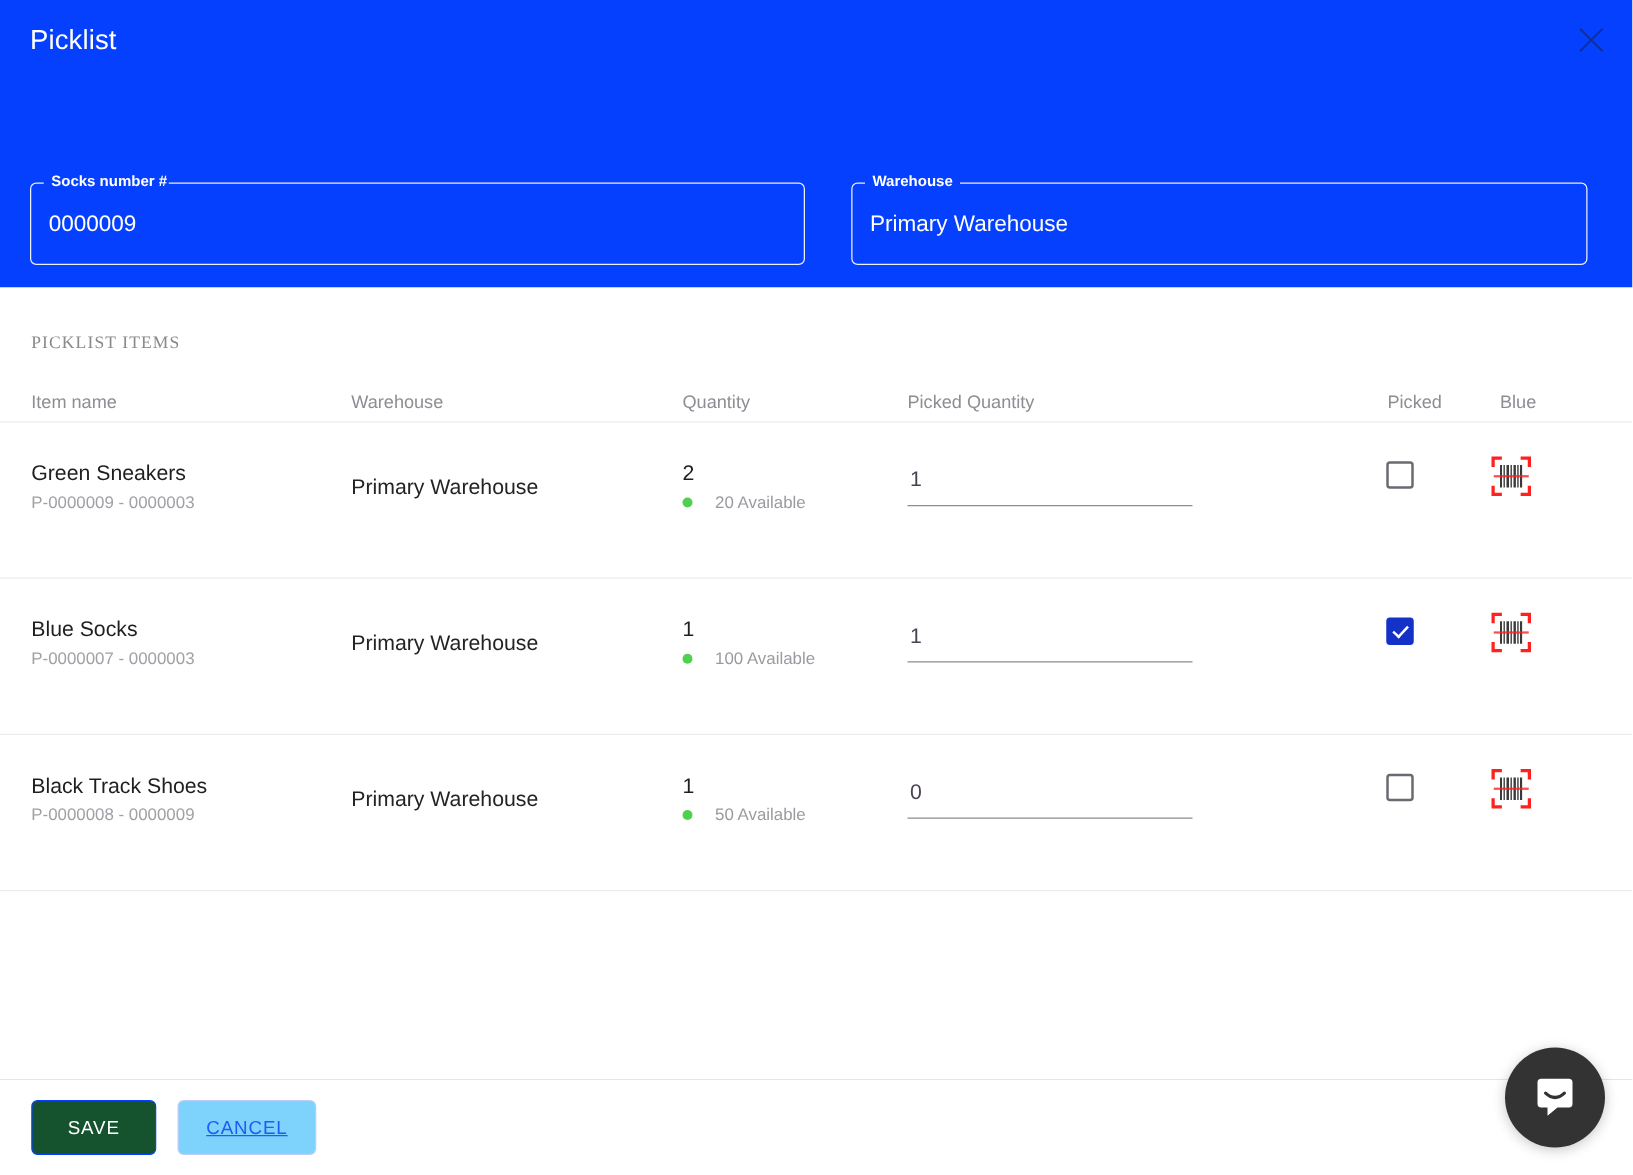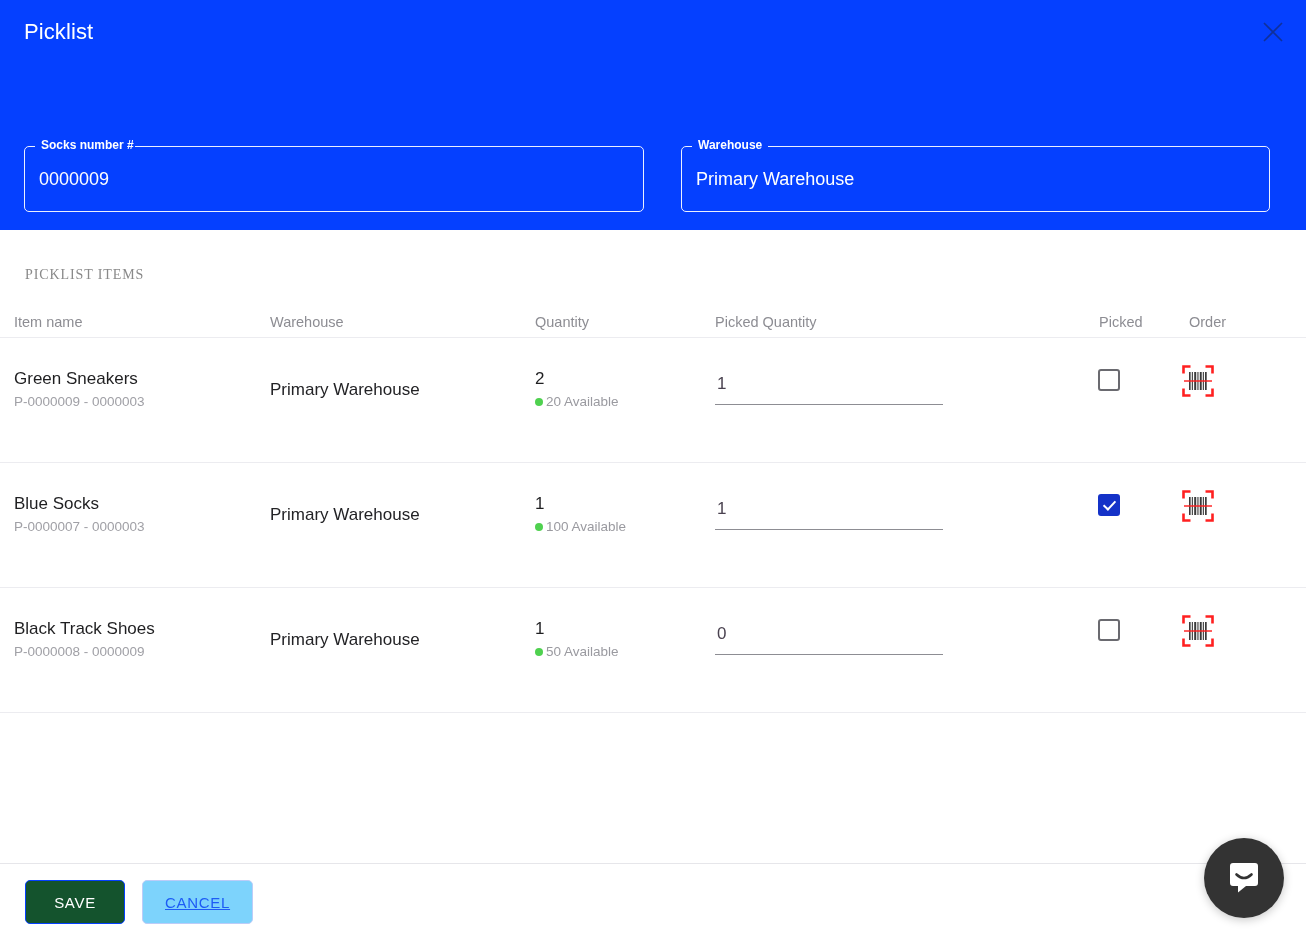--- a/index.html
+++ b/index.html
@@ -135,21 +135,21 @@
   .table {
     width: 100%;
     box-sizing: border-box;
   }
 
   .row {
     display: flex;
     align-items: flex-start;
     box-sizing: border-box;
     border-bottom: 1px solid #ececf0;
-    padding: 0 25px 0 14px;
+    padding: 0 25px 0 25px;
   }
 
   .thead {
     height: 32px;
     margin-top: 22px;
     align-items: center;
     color: #8d8d93;
     font-size: 14.5px;
   }
 
@@ -187,21 +187,21 @@
     padding-top: 41px;
   }
   .qty-value {
     font-size: 17px;
     color: #1f1f21;
     line-height: 22px;
   }
   .qty-avail {
     display: flex;
     align-items: center;
-    gap: 3px;
+    gap: 18px;
     margin-top: 3px;
     font-size: 13.5px;
     color: #9a9aa0;
     line-height: 18px;
   }
   .dot {
     width: 8px;
     height: 8px;
     border-radius: 50%;
     background: #4fd14f;
@@ -357,21 +357,21 @@
     <div class="picklist-section-title">PICKLIST ITEMS</div>
 
     <div class="table">
 
       <div class="row thead">
         <div class="c-item">Item name</div>
         <div class="c-warehouse">Warehouse</div>
         <div class="c-qty">Quantity</div>
         <div class="c-picked-qty">Picked Quantity</div>
         <div class="c-picked">Picked</div>
-        <div class="c-scan">Order</div>
+        <div class="c-scan">Blue</div>
       </div>
 
       <div class="row trow">
         <div class="cell c-item">
           <div class="item-name">Green Sneakers</div>
           <div class="item-sub">P-0000009 - 0000003</div>
         </div>
         <div class="c-warehouse">
           <div class="warehouse-name">Primary Warehouse</div>
         </div>

